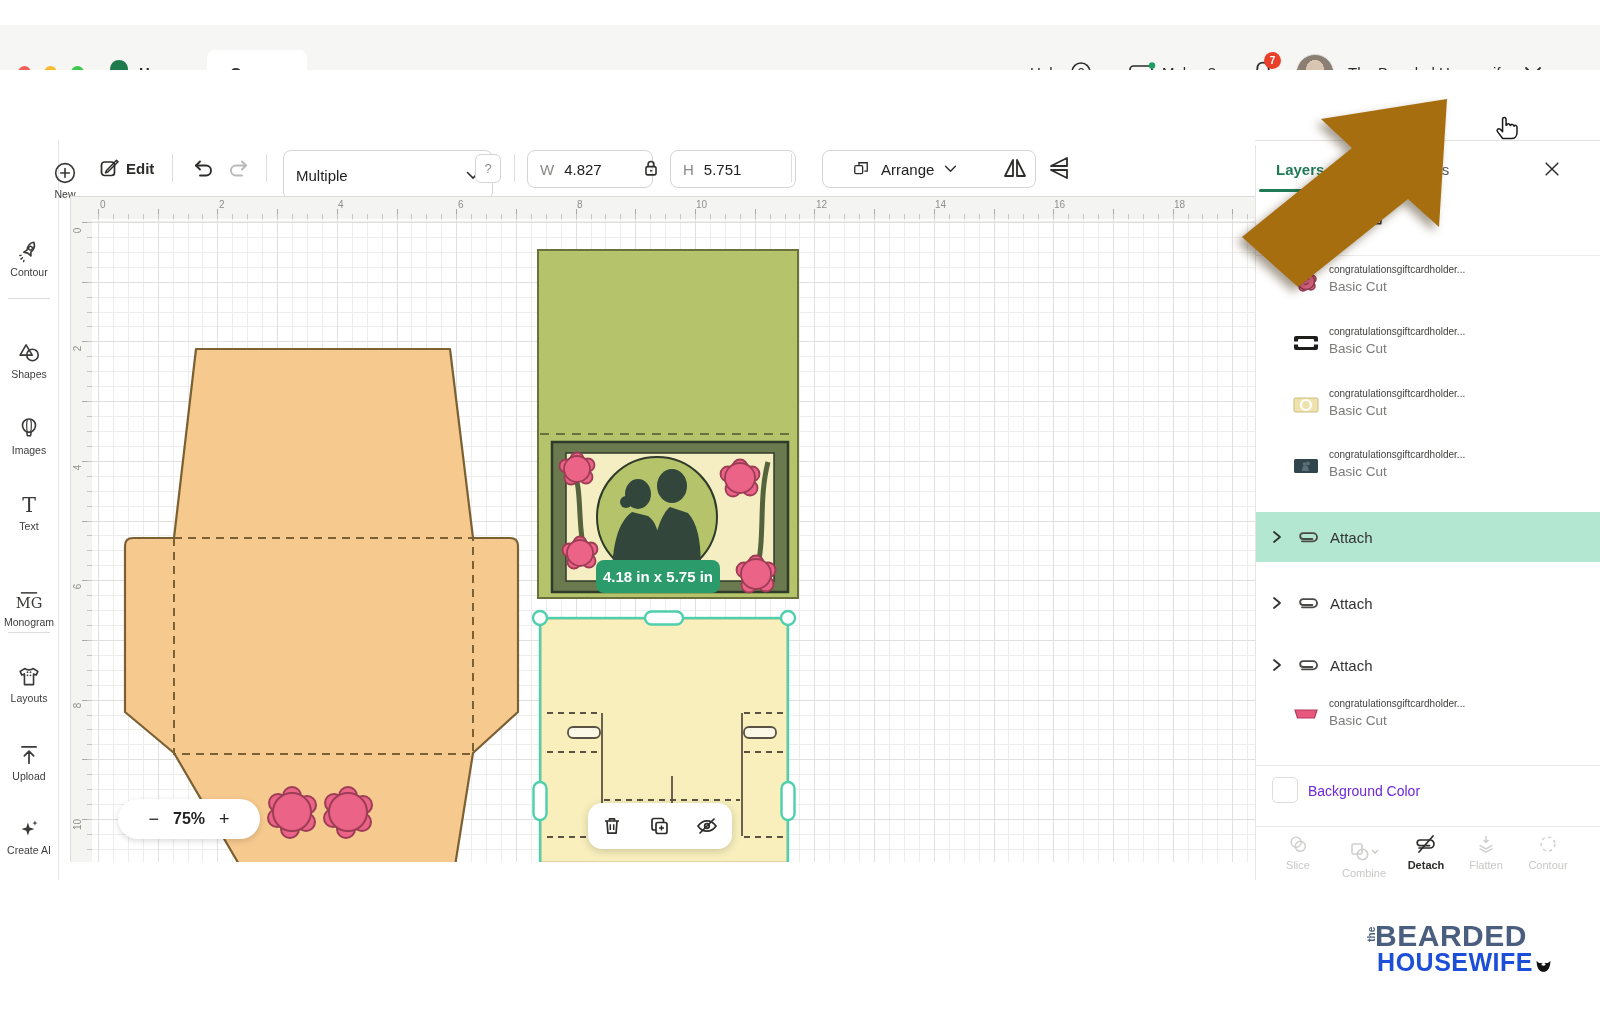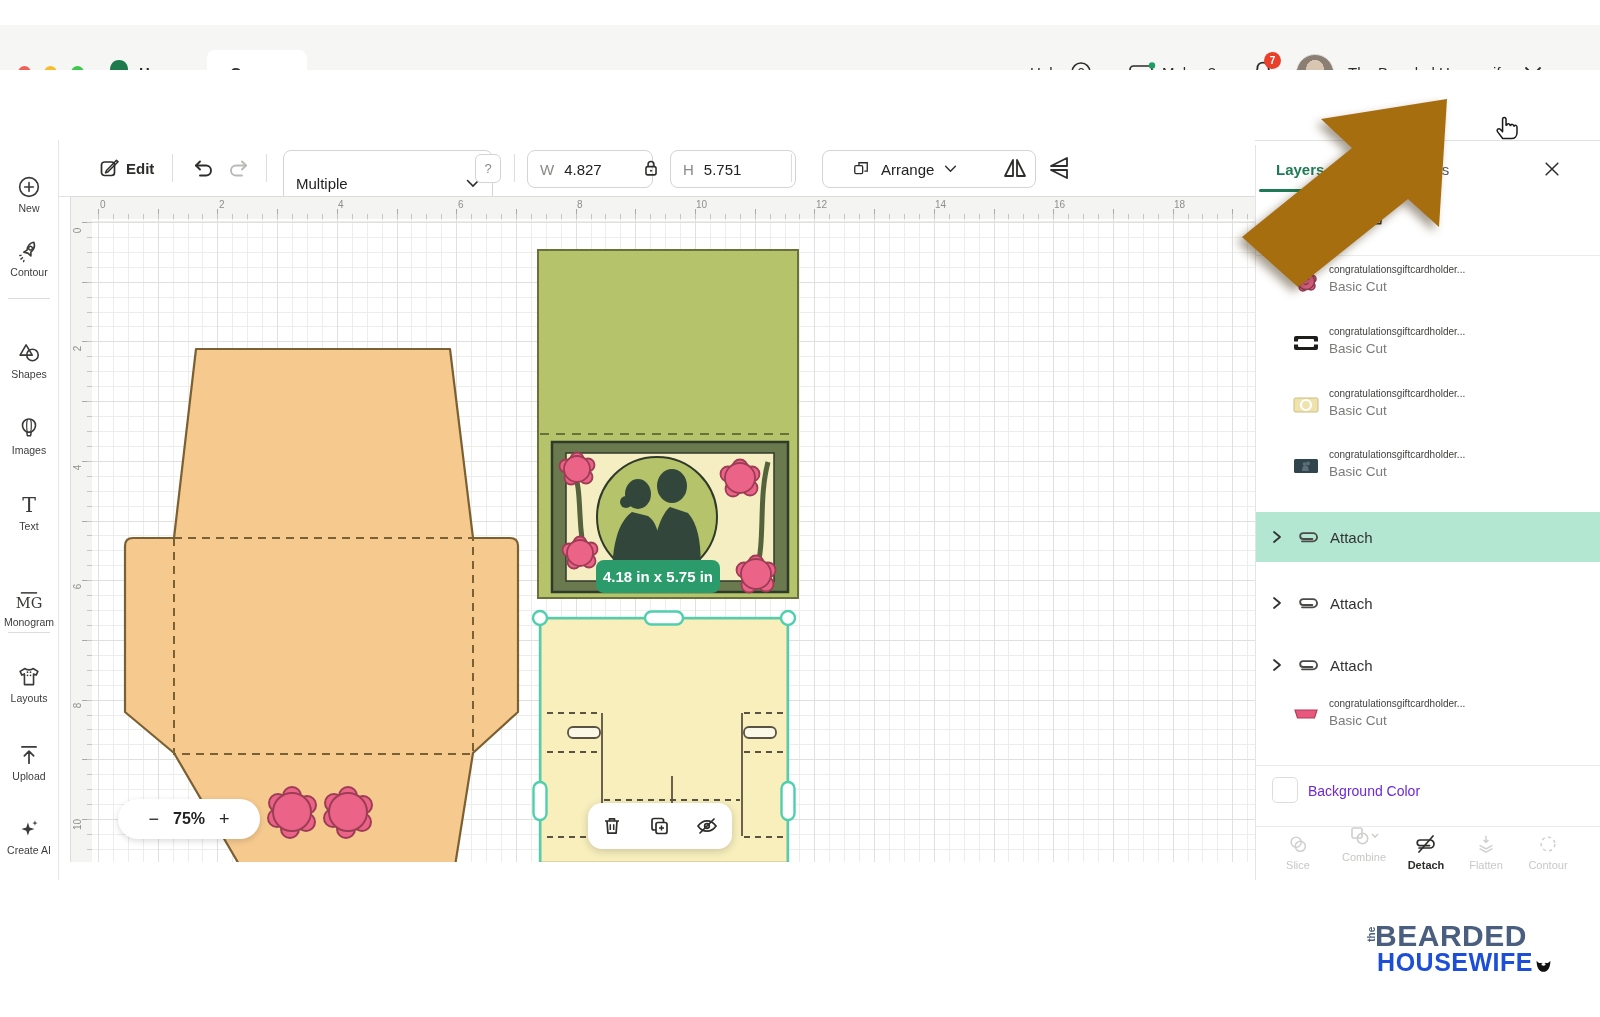--- a/index.html
+++ b/index.html
@@ -159,21 +159,21 @@
           <path d="M10 5.5L6 9.5l4 4" fill="none" stroke="#2d2d2b" stroke-width="1.9" stroke-linecap="round" stroke-linejoin="round"></path>
         </svg>
     </div>
     <div class="abs" style="left:168px;top:16px;">
       <svg width="26" height="24" viewBox="0 0 26 24">
           <path d="M20 9.5H10a5 5 0 0 0 0 10h6" fill="none" stroke="#b9b9b7" stroke-width="1.9" stroke-linecap="round"></path>
           <path d="M16 5.5l4 4-4 4" fill="none" stroke="#b9b9b7" stroke-width="1.9" stroke-linecap="round" stroke-linejoin="round"></path>
         </svg>
     </div>
     <div class="abs vdiv" style="left:208px;top:14px;height:28px;"></div>
-    <div class="abs tb-box" style="left:225px;top:10px;width:184px;height:36px;padding:14px 12px;justify-content:space-between;">
+    <div class="abs tb-box" style="left:225px;top:10px;width:184px;height:36px;padding:6px 12px;justify-content:space-between;">
       <span>Multiple</span>
       <svg width="14" height="9" viewBox="0 0 14 9">
           <path d="M1.5 1.5L7 7l5.5-5.5" fill="none" stroke="#2d2d2b" stroke-width="1.6" stroke-linecap="round"></path>
         </svg>
     </div>
     <div class="abs tb-box" style="left:417px;top:14px;width:24px;height:27px;justify-content:center;color:#8a8a88;font-size:13px;border-radius:6px;">?</div>
     <div class="abs vdiv" style="left:456px;top:14px;height:28px;"></div>
     <div class="abs tb-box" style="left:469px;top:10px;width:100px;height:36px;padding:0 12px;gap:10px;">
       <span style="color:#8a8a88;">W</span>
       <span>4.827</span>
@@ -208,21 +208,21 @@
     </div>
     <div class="abs" style="left:986px;top:14px;">
       <svg width="30" height="28" viewBox="0 0 30 28" style="transform:rotate(-90deg);">
           <path d="M13 6L5 22h8z" fill="none" stroke="#2d2d2b" stroke-width="1.8" stroke-linejoin="round"></path>
           <path d="M17 6l8 16h-8z" fill="none" stroke="#2d2d2b" stroke-width="1.8" stroke-linejoin="round"></path>
         </svg>
     </div>
   </div>
 
   <div class="abs sidebar">
-    <div class="side-item" style="top:34px;">
+    <div class="side-item" style="top:20px;padding-left:36px;">
       <svg class="ic" width="26" height="26" viewBox="0 0 24 24">
           <circle cx="12" cy="12" r="8.6" fill="none" stroke="#3a3a38" stroke-width="1.5"></circle>
           <path d="M12 8v8M8 12h8" stroke="#3a3a38" stroke-width="1.5" stroke-linecap="round"></path>
         </svg>
       <span class="lbl">New</span>
     </div>
     <div class="side-item" style="top:98px;">
       <svg class="ic" width="26" height="26" viewBox="0 0 24 24">
           <g transform="rotate(28 12 12)">
             <path d="M12 2.8c2.6 2 3.4 5.6 2 9.3l1.7 3.1-3.7-1-3.7 1 1.7-3.1c-1.4-3.7-.6-7.3 2-9.3z" fill="none" stroke="#3a3a38" stroke-width="1.5" stroke-linejoin="round"></path>
@@ -572,21 +572,21 @@
     <div class="abs" style="left:52px;top:638px;font-size:14px;color:#6d28d9;">Background Color</div>
     <div class="abs" style="left:0;top:681px;width:345px;border-top:1px solid #ebebe9;"></div>
 
     <div class="act faded" style="left:14px;top:688px;">
       <svg style="margin:0 auto;" width="22" height="22" viewBox="0 0 24 24">
           <circle cx="10" cy="10" r="5.5" fill="none" stroke="#cfcfcd" stroke-width="1.6"></circle>
           <circle cx="14.5" cy="14.5" r="5.5" fill="none" stroke="#cfcfcd" stroke-width="1.6"></circle>
         </svg>
       <span class="al">Slice</span>
     </div>
-    <div class="act faded" style="left:75px;top:680px;width:66px;">
+    <div class="act faded" style="left:75px;top:696px;width:66px;">
       <svg style="margin:0 auto;" width="30" height="22" viewBox="0 0 30 22">
           <rect x="3" y="3" width="10" height="10" rx="1.5" fill="none" stroke="#cfcfcd" stroke-width="1.6"></rect>
           <circle cx="13.5" cy="13.5" r="5.2" fill="none" stroke="#cfcfcd" stroke-width="1.6"></circle>
           <path d="M23 9l3 3 3-3" fill="none" stroke="#cfcfcd" stroke-width="1.6"></path>
         </svg>
       <span class="al">Combine</span>
     </div>
     <div class="act" style="left:142px;top:688px;color:#2d2d2b;">
       <svg style="margin:0 auto;" width="26" height="22" viewBox="0 0 26 20">
           <path d="M6,14 h11 a4,4 0 0 0 0,-8 h-10 a2.8,2.8 0 0 0 0,5.6 h9.5" fill="none" stroke="#2d2d2b" stroke-width="1.7" stroke-linecap="round"></path>

